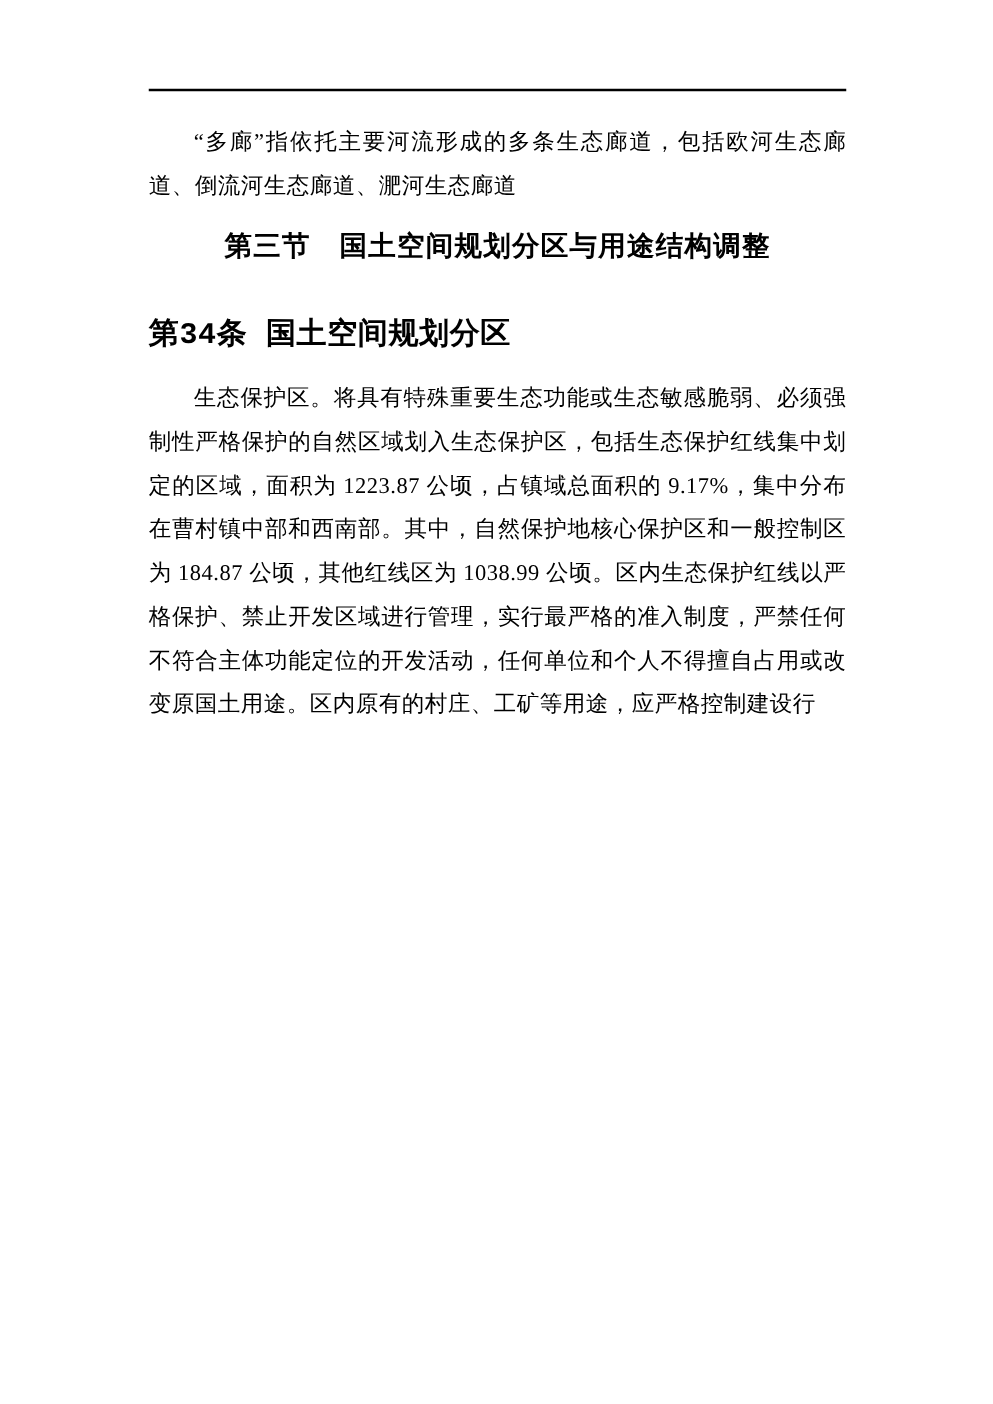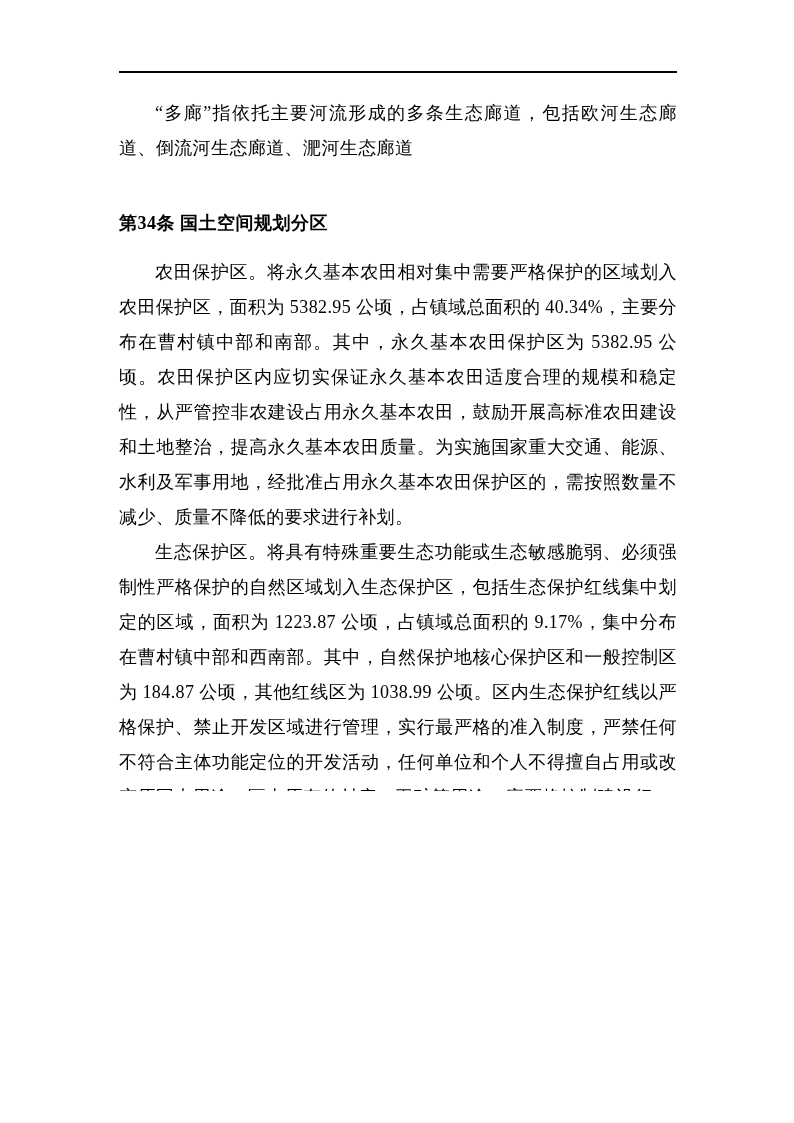--- a/index.html
+++ b/index.html
@@ -44,22 +44,22 @@
   .section-heading {
     font-family: "Liberation Sans", "DejaVu Sans", sans-serif;
     font-size: 22px;
     font-weight: bold;
     line-height: 30px;
     letter-spacing: 1px;
     text-align: center;
     margin: 16px 0 0 0;
   }
   .article-heading {
-    font-family: Liberation Serif, serif;
-    font-size: 18px;
+    font-family: Liberation Mono, monospace;
+    font-size: 24px;
     font-weight: bold;
     line-height: 28px;
     letter-spacing: 0.5px;
     text-align: left;
     margin: 43px 0 18px 0;
   }
   .footer {
     position: absolute;
     left: 0;
     bottom: 60px;
@@ -77,25 +77,25 @@
 </head>
 <body>
 
 <div class="page">
   <div class="content">
 
     <div class="header-rule"></div>
 
     <p class="body-text intro">“多廊”指依托主要河流形成的多条生态廊道，包括欧河生态廊道、倒流河生态廊道、淝河生态廊道</p>
 
+    <h1 class="section-heading">第三节　国土空间规划分区与用途结构调整</h1>
 
     <h2 class="article-heading">第34条 国土空间规划分区</h2>
 
 
-    <p class="body-text">农田保护区。将永久基本农田相对集中需要严格保护的区域划入农田保护区，面积为 5382.95 公顷，占镇域总面积的 40.34%，主要分布在曹村镇中部和南部。其中，永久基本农田保护区为 5382.95 公顷。农田保护区内应切实保证永久基本农田适度合理的规模和稳定性，从严管控非农建设占用永久基本农田，鼓励开展高标准农田建设和土地整治，提高永久基本农田质量。为实施国家重大交通、能源、水利及军事用地，经批准占用永久基本农田保护区的，需按照数量不减少、质量不降低的要求进行补划。</p>
 
     <p class="body-text">生态保护区。将具有特殊重要生态功能或生态敏感脆弱、必须强制性严格保护的自然区域划入生态保护区，包括生态保护红线集中划定的区域，面积为 1223.87 公顷，占镇域总面积的 9.17%，集中分布在曹村镇中部和西南部。其中，自然保护地核心保护区和一般控制区为 184.87 公顷，其他红线区为 1038.99 公顷。区内生态保护红线以严格保护、禁止开发区域进行管理，实行最严格的准入制度，严禁任何不符合主体功能定位的开发活动，任何单位和个人不得擅自占用或改变原国土用途。区内原有的村庄、工矿等用途，应严格控制建设行</p>
 
   </div>
 
   <div class="footer">
     <span class="page-number">18</span>
   </div>
 </div>
 

